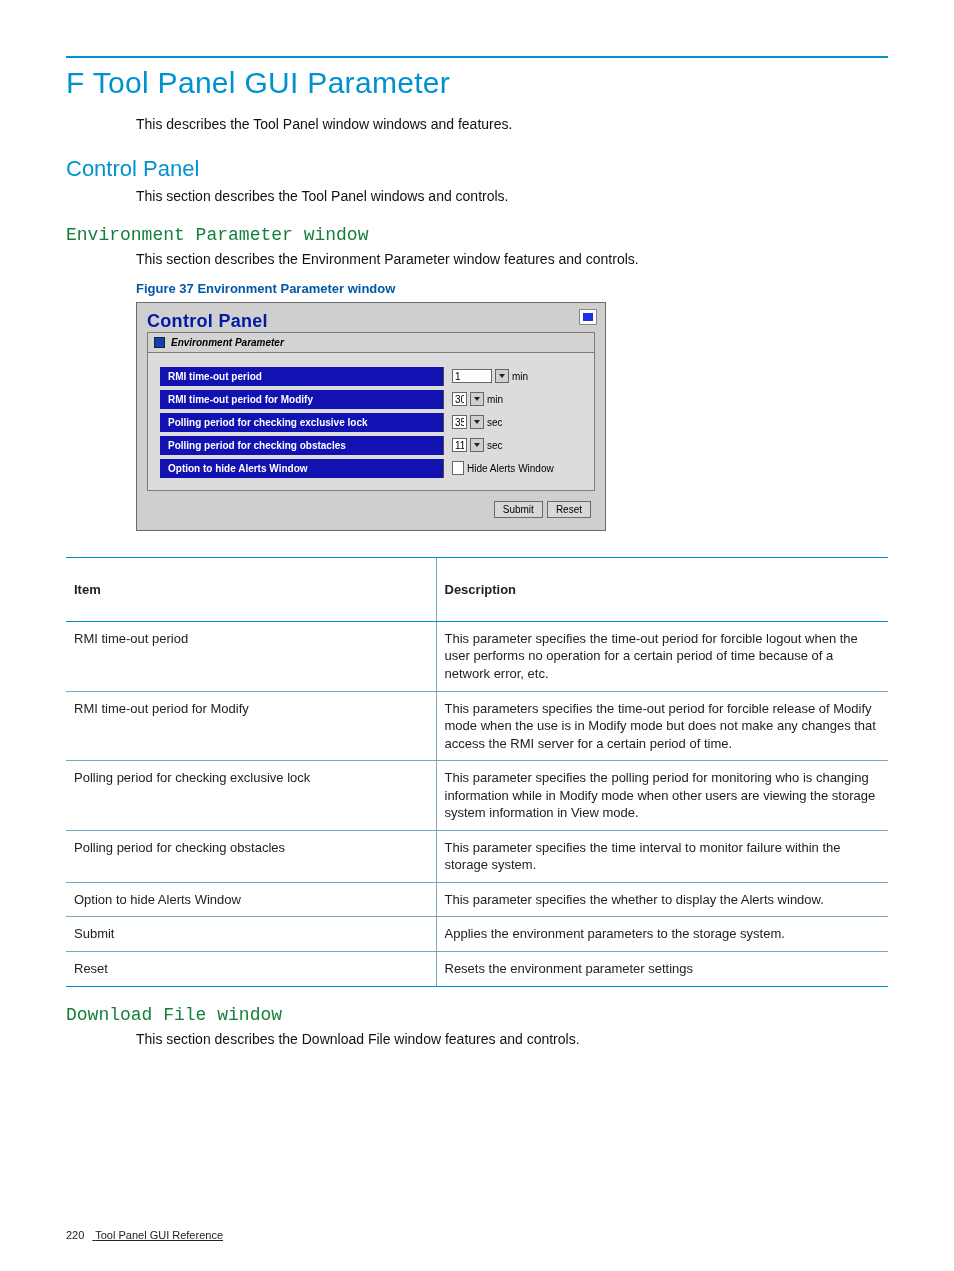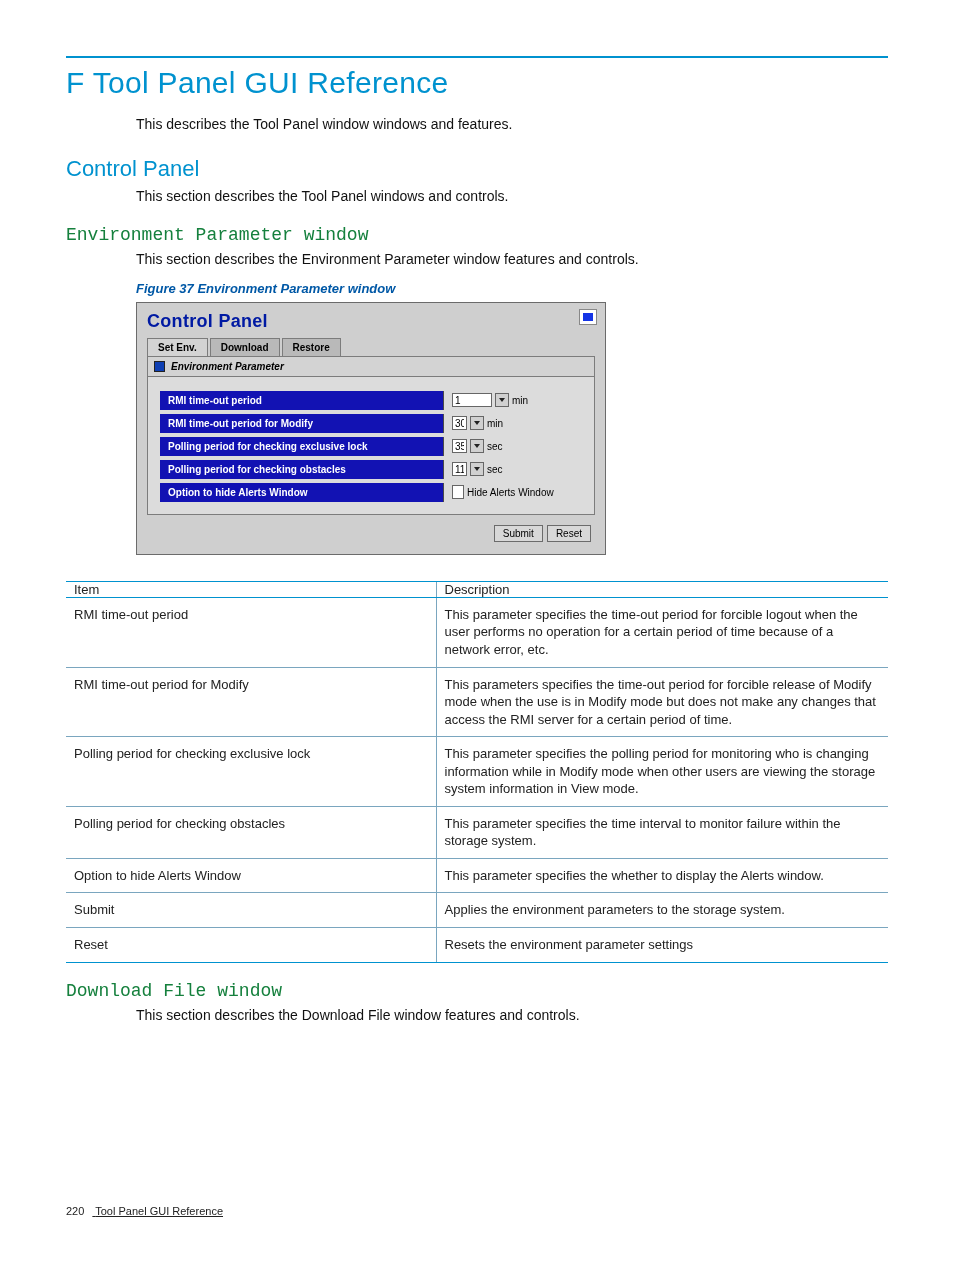--- a/index.html
+++ b/index.html
@@ -40,21 +40,20 @@
     margin: 2px 0 6px 70px;
     font-size: 14px;
     line-height: 1.45;
     color: #111;
   }
   .fig-caption {
     margin: 12px 0 6px 70px;
     color: #0058a6;
     font-weight: 700;
     font-size: 13px;
-    font-style: italic;
   }
   
   .cp-window {
     width: 470px;
     margin-left: 70px;
     border: 1px solid #6b6b6b;
     background: #cfcfcf;
     font-family: Arial, sans-serif;
   }
   .cp-head {
@@ -181,22 +180,22 @@
   }
   
   table.desc {
     width: 100%;
     border-collapse: collapse;
     margin-top: 26px;
     font-size: 13px;
   }
   table.desc th {
     text-align: left;
-    font-weight: 400;
-    padding: 0 8px;
+    font-weight: 700;
+    padding: 24px 8px;
     border-top: 1.5px solid #0092cf;
     border-bottom: 1.5px solid #0092cf;
     border-left: 1px solid #7aa6bf;
   }
   table.desc th:first-child { border-left: none; }
   table.desc td {
     padding: 8px 8px;
     vertical-align: top;
     border-bottom: 1px solid #7aa6bf;
     border-left: 1px solid #7aa6bf;
@@ -212,43 +211,38 @@
     color: #222;
     text-decoration: underline;
   }
   .footer .pn { display: inline-block; margin-right: 8px; }
 </style>
 </head>
 <body>
 
 <div class="rule"></div>
 
-<h1 class="pagetitle">F Tool Panel GUI Reference</h1>
+<h1 class="pagetitle">F Tool Panel GUI Parameter</h1>
 <p class="body">This describes the Tool Panel window windows and features.</p>
 
 <h2 class="section">Control Panel</h2>
 <p class="body">This section describes the Tool Panel windows and controls.</p>
 
 <h3 class="subsection">Environment Parameter window</h3>
 <p class="body">This section describes the Environment Parameter window features and controls.</p>
 
 <div class="fig-caption">Figure 37 Environment Parameter window</div>
 
 <div class="cp-window">
   <div class="cp-head">
     <span class="cp-title">Control Panel</span>
     <span class="cp-corner">
         <span></span>
       </span>
   </div>
-  <div class="cp-tabs">
-    <div class="cp-tab active">Set Env.</div>
-    <div class="cp-tab">Download</div>
-    <div class="cp-tab">Restore</div>
-  </div>
   <div class="cp-subhead">
     <span class="sq"></span>
     <span>Environment Parameter</span>
   </div>
   <div class="cp-body">
 
     <div class="cp-row">
       <div class="cp-label">RMI time-out period</div>
       <div class="cp-val">
         <input type="text" style="width: 40px;" value="1">

